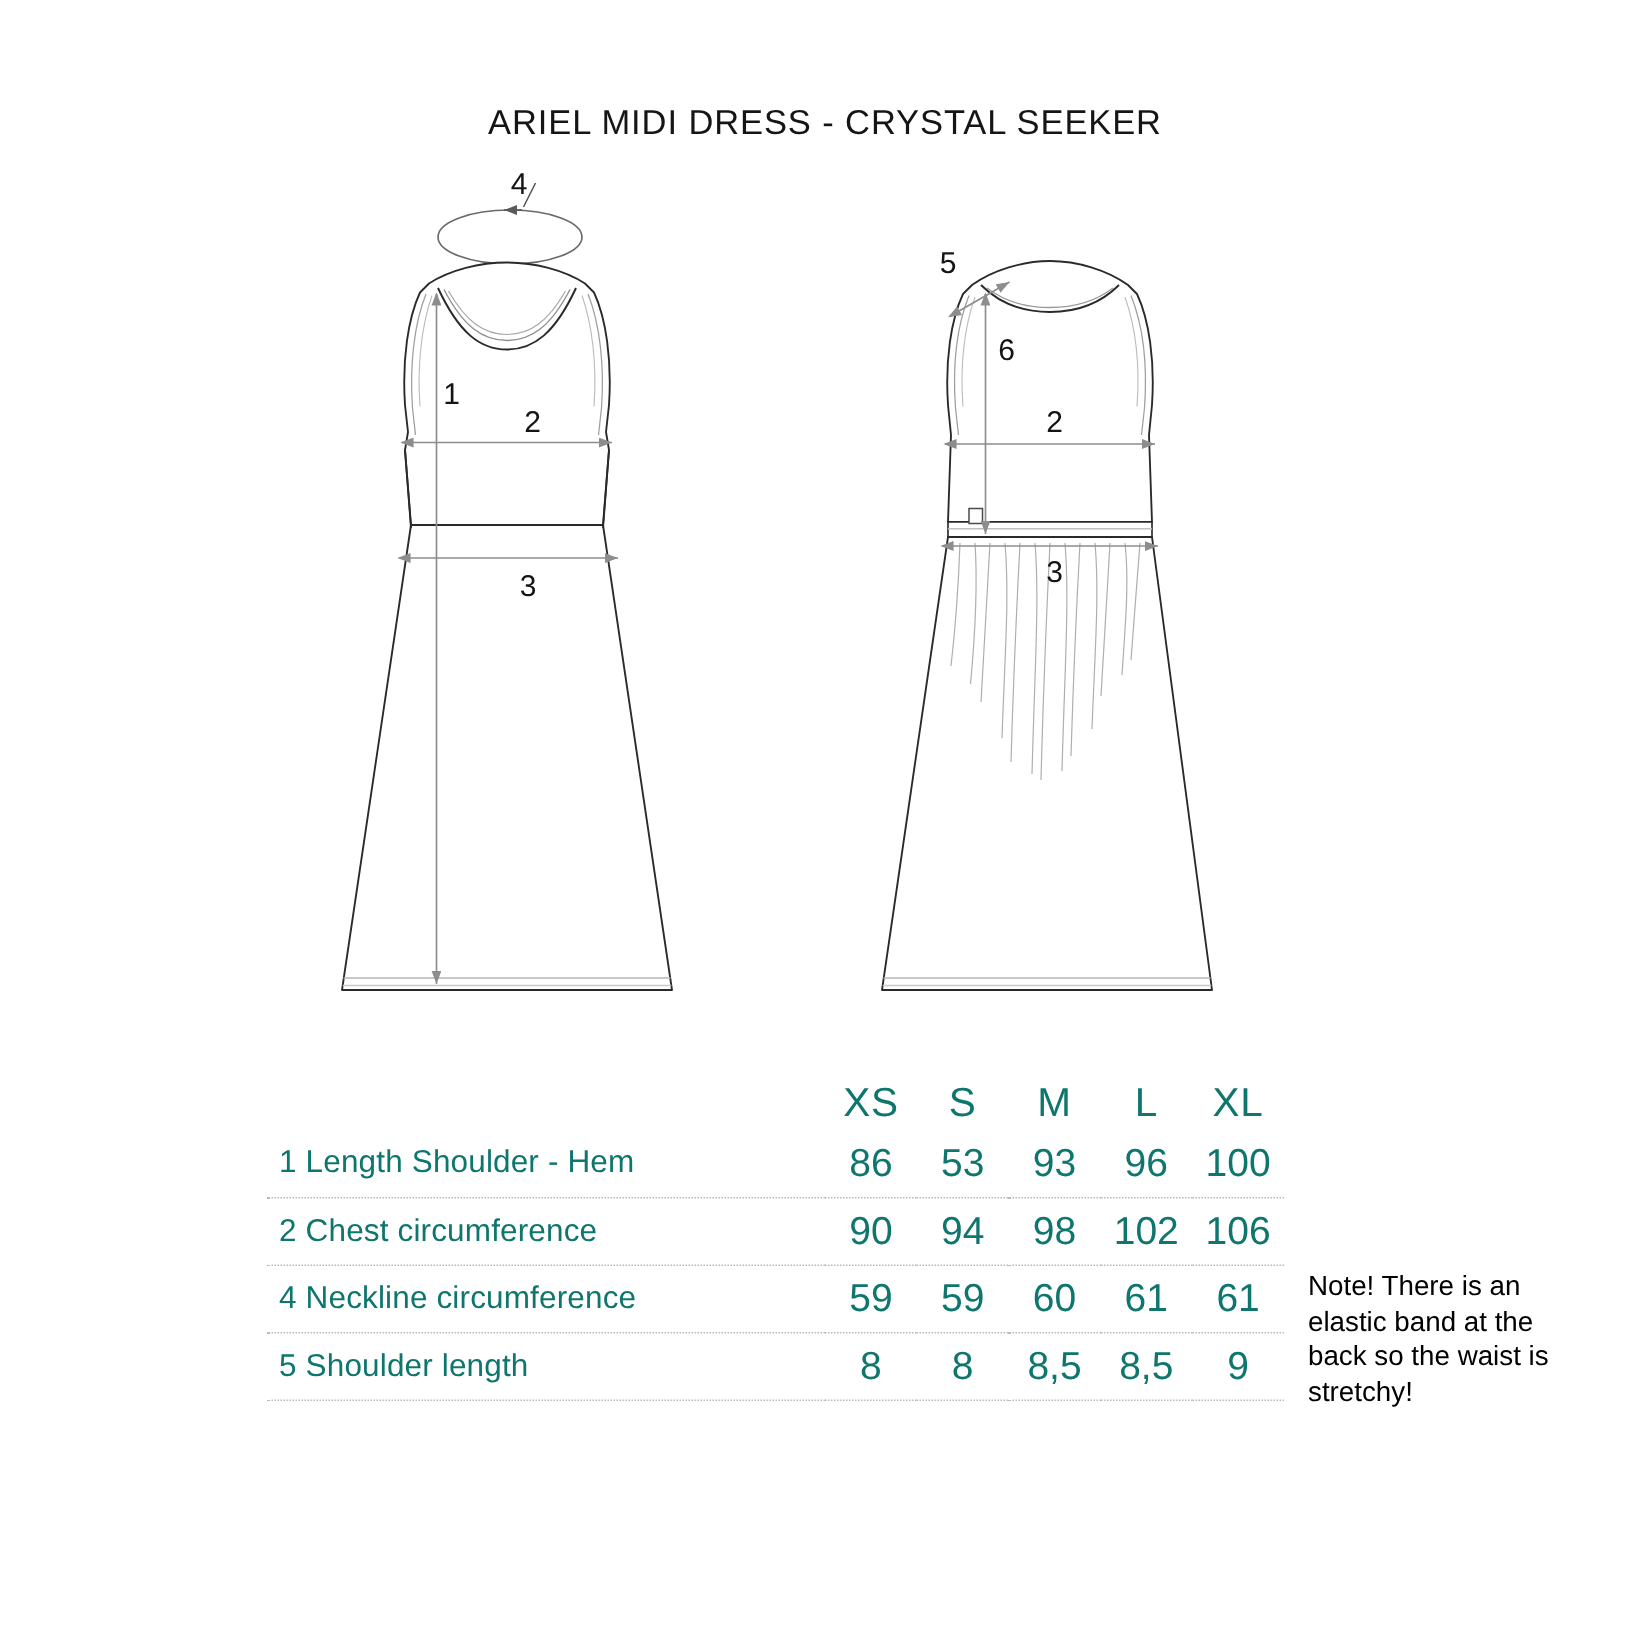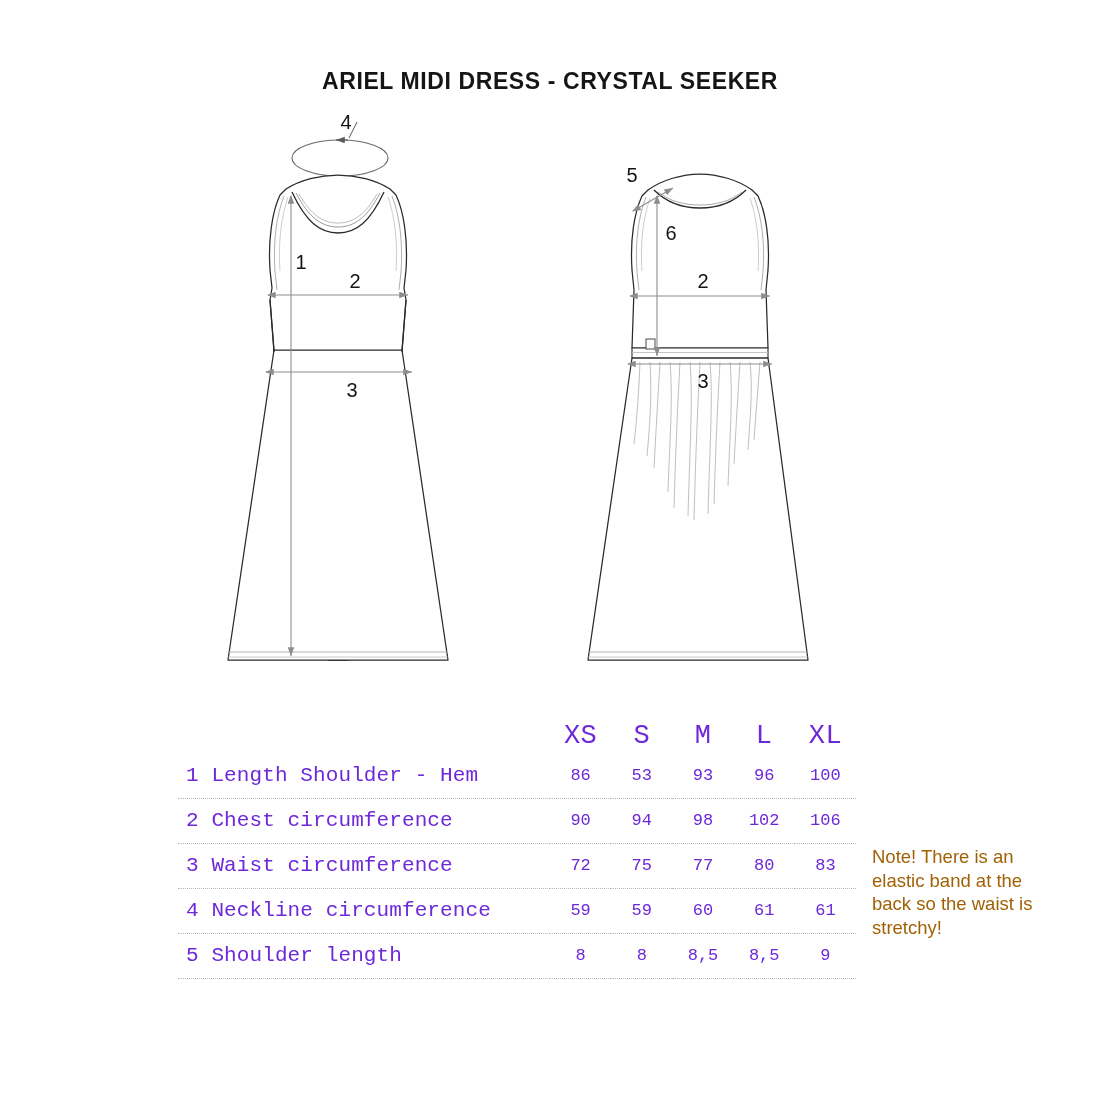--- a/index.html
+++ b/index.html
@@ -15,21 +15,21 @@
     overflow: hidden;
   }
 
   #page-title {
     position: absolute;
     top: 68px; left: 0; width: 1100px;
     text-align: center;
     font-size: 23px;
     letter-spacing: 0.6px;
     color: #151515;
-    font-weight: 700;
+    font-weight: 400;
   }
 
   
   #tech-drawing {
     position: absolute;
     top: 100px; left: 0;
     width: 1100px; height: 600px;
   }
   #tech-drawing svg { display: block; }
 
@@ -50,22 +50,21 @@
     border-collapse: collapse;
     width: 678px;
     table-layout: fixed;
   }
   table.sizes col.c-label { width: 372px; }
   table.sizes col.c-size  { width: 61.2px; }
 
   table.sizes th, table.sizes td {
     padding: 0;
     font-weight: 400;
-    color: #6d28d9;
-    font-family: Liberation Mono, monospace;
+    color: #0f766e;
   }
   tr.header-row th {
     font-size: 27px;
     text-align: center;
     height: 48px;
     vertical-align: bottom;
     padding-bottom: 2px;
     letter-spacing: 0.5px;
   }
   tr.header-row th.lbl { text-align: left; }
@@ -78,32 +77,32 @@
   tbody tr.data-row:first-child td { border-top: none; }
   tbody tr.data-row td.rowlabel {
     text-align: left;
     padding-left: 8px;
     white-space: nowrap;
     letter-spacing: 0.1px;
     margin-left: 40px;
   }
   tbody tr.data-row td.val {
     text-align: center;
-    font-size: 17px;
+    font-size: 26px;
   }
   tfoot td { height: 3px; border-top: 1px dotted #b9b9b9; }
 
   
   #note-block {
     position: absolute;
     left: 872px; top: 845px;
     width: 190px;
     font-size: 18.5px;
     line-height: 1.28;
-    color: #a16207;
+    color: #000000;
   }
 </style>
 </head>
 <body>
 
 <div id="page-title">ARIEL MIDI DRESS - CRYSTAL SEEKER</div>
 
 <div id="tech-drawing">
   <svg width="1100" height="600" viewBox="0 0 1100 600">
     <defs>
@@ -269,28 +268,20 @@
       </tr>
       <tr class="data-row">
         <td class="rowlabel">2 Chest circumference</td>
         <td class="val">90</td>
         <td class="val">94</td>
         <td class="val">98</td>
         <td class="val">102</td>
         <td class="val">106</td>
       </tr>
       <tr class="data-row">
-        <td class="rowlabel">3 Waist circumference</td>
-        <td class="val">72</td>
-        <td class="val">75</td>
-        <td class="val">77</td>
-        <td class="val">80</td>
-        <td class="val">83</td>
-      </tr>
-      <tr class="data-row">
         <td class="rowlabel">4 Neckline circumference</td>
         <td class="val">59</td>
         <td class="val">59</td>
         <td class="val">60</td>
         <td class="val">61</td>
         <td class="val">61</td>
       </tr>
       <tr class="data-row">
         <td class="rowlabel">5 Shoulder length</td>
         <td class="val">8</td>

